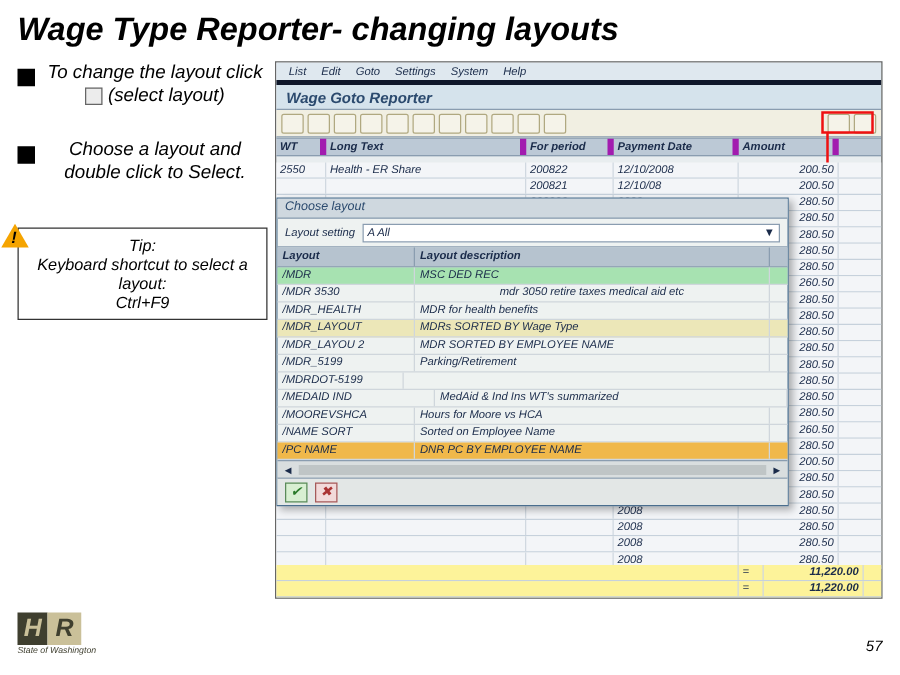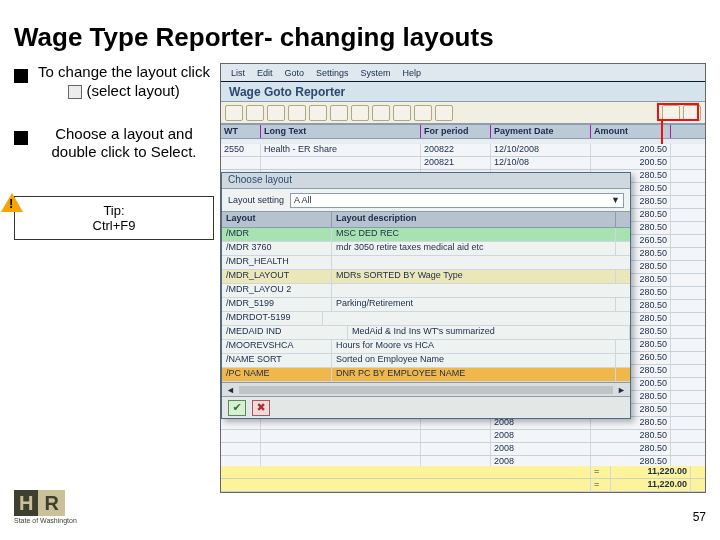--- a/index.html
+++ b/index.html
@@ -1,47 +1,47 @@
 <!DOCTYPE html>
 <html><head>
 <meta charset="utf-8">
 <style>
   * { box-sizing: border-box; margin: 0; padding: 0; }
   html, body { width: 720px; height: 540px; overflow: hidden; font-family: Arial, sans-serif; background: #fff; }
-  .slide { position: relative; width: 720px; height: 540px; padding: 22px 14px; }
+  .slide { position: relative; width: 720px; height: 540px; padding: 8px 14px; font-style: italic; }
   .title { font-size: 26px; font-weight: bold; color: #000; margin-bottom: 10px; }
   .content-row { display: flex; gap: 6px; }
   .left-col { width: 200px; flex-shrink: 0; text-align: center; }
   .bullet { display: flex; align-items: flex-start; font-size: 15px; color: #000; line-height: 1.25; }
   .bullet .glyph { width: 14px; height: 14px; background:#000; margin-right:6px; margin-top:6px; flex-shrink:0;}
   .bullet .txt { flex: 1; }
   .gap { height: 24px; }
   .icon-chip { display:inline-block; width:14px; height:14px; border:1px solid #666; background:#ececec; vertical-align:middle;}
   .tip-box { border:1px solid #333; padding:6px 6px; font-size:13px; margin-top:34px; position:relative; background:#fff;}
   .tip-icon { position:absolute; left:-14px; top:-4px; width:22px; height:22px;}
   .tip-tri { width:0;height:0;border-left:11px solid transparent;border-right:11px solid transparent;border-bottom:19px solid #f5a400;position:absolute;}
   .tip-exc { position:absolute; left:8px; top:3px; font-weight:bold; color:#000; font-size:13px;}
   .logo { position:absolute; left:14px; bottom:16px; display:flex; flex-direction:column; align-items:flex-start; }
   .logo-row { display:flex; align-items:stretch; height:26px; }
   .logo-h { background:#3f3f2f; color:#cac099; font-weight:bold; font-size:20px; padding:0 5px; display:flex; align-items:center;}
   .logo-r { background:#cac099; color:#3f3f2f; font-weight:bold; font-size:20px; padding:0 6px; display:flex; align-items:center;}
   .logo-sub { font-size:7px; color:#3f3f2f; margin-top:1px;}
   .pagenum { position:absolute; right:14px; bottom:16px; font-size:12px;}
   
   .sap { position:relative; width:500px; height:430px; background:#e8edef; border:1px solid #666; font-family: "Segoe UI", Tahoma, sans-serif; font-size:9px; color:#1a2b4a; overflow:hidden;}
-  .sap-menu { height:18px; background:#dfe8ef; border-bottom:1px solid #0f172a; display:flex; align-items:center; padding-left:10px; gap:12px;}
+  .sap-menu { height:18px; background:#dfe8ef; border-bottom:4px solid #0f172a; display:flex; align-items:center; padding-left:10px; gap:12px;}
   .sap-title { height:20px; background:#d5e3ec; border-bottom:1px solid #8a9db0; display:flex; align-items:center; padding-left:8px; font-size:12px; font-weight:bold; color:#2b4a6e;}
   .sap-tb { height:22px; background:#f1efe2; border-bottom:1px solid #8a9db0; display:flex; align-items:center; padding:0 4px; gap:3px; position:relative;}
   .tbtn { width:18px; height:16px; background:#f5f3e9; border:1px solid #b0a880; border-radius:2px;}
   .highlight-red { position:absolute; right:6px; top:1px; width:42px; height:18px; border:2px solid #e11; }
   .arrow-red { position:absolute; right:42px; top:18px; }
   .arrow-red-line { width:2px; height:28px; background:#e11; }
   .arrow-red-head { width:0;height:0;border-left:5px solid transparent;border-right:5px solid transparent;border-top:8px solid #e11; position:absolute; left:-4px; top:26px;}
   .grid-head { height:15px; background:#bcc9d6; border-top:1px solid #8a9db0; border-bottom:1px solid #8a9db0; display:flex;}
-  .gh { border-right:1px solid #a21caf; padding:1px 3px; font-weight:bold; white-space:nowrap; overflow:hidden;}
+  .gh { border-right:5px solid #a21caf; padding:1px 3px; font-weight:bold; white-space:nowrap; overflow:hidden;}
   .grid-row { height:13px; display:flex; border-bottom:1px solid #c6d1dc; background:#f3f5f8;}
   .grid-row .gc { border-right:1px solid #d0d8e0; padding:0 3px; white-space:nowrap; overflow:hidden;}
   .totals-row { background:#fdf39a !important; }
   .dialog { position:absolute; left:0; top:108px; width:410px; background:#eef2f1; border:1px solid #4a6e8e; box-shadow:3px 3px 6px rgba(0,0,0,0.3);}
   .dlg-title { height:16px; background:#cfd8df; border-bottom:1px solid #8a9db0; padding:1px 6px; font-size:10px; color:#2b4a6e;}
   .dlg-row1 { height:22px; display:flex; align-items:center; padding:0 6px; gap:6px;}
   .dlg-label { font-size:9px;}
   .dlg-select { flex:1; height:15px; border:1px solid #8a9db0; background:#fff; padding:0 3px; font-size:9px; display:flex; align-items:center; justify-content:space-between;}
   .dlg-grid { border-top:1px solid #8a9db0; }
   .dlg-head { height:16px; background:#b6c3cf; display:flex; border-bottom:1px solid #8a9db0;}
@@ -81,20 +81,21 @@
         <div class="glyph"></div>
         <div class="txt">Choose a layout and double click to Select.</div>
       </div>
 
       <div class="tip-box">
         <div class="tip-icon">
           <div class="tip-tri"></div>
             <div class="tip-exc">!</div>
         </div>
         <div style="font-weight:normal;"><span>Tip:</span></div>
+        <div>Keyboard shortcut to select a layout:</div>
         <div>Ctrl+F9</div>
       </div>
     </div>
 
     <div class="sap">
       <div class="sap-menu">
         <span>List</span>
         <span>Edit</span>
         <span>Goto</span>
         <span>Settings</span>
@@ -322,32 +323,34 @@
           <div class="dlg-head" id="dhead">
               <div class="dh" style="width: 110px;">Layout</div>
               <div class="dh" style="width: 284px;">Layout description</div>
             </div>
           <div class="dlg-body" id="dbody">
               <div class="drow green">
                 <div class="dc" style="width: 110px;">/MDR</div>
                 <div class="dc" style="width: 284px;">MSC DED REC</div>
               </div>
               <div class="drow ">
-                <div class="dc" style="width: 110px;">/MDR 3760</div>
-                <div class="dc" style="width: 284px;">mdr 3050 retire taxes medical aid etc</div>
+                <div class="dc" style="width: 110px;">/MDR 3530</div>
+                <div class="dc" style="width: 284px; text-align: center;">mdr 3050 retire taxes medical aid etc</div>
               </div>
               <div class="drow ">
                 <div class="dc" style="width: 110px;">/MDR_HEALTH</div>
+                <div class="dc" style="width: 284px;">MDR for health benefits</div>
               </div>
               <div class="drow sel">
                 <div class="dc" style="width: 110px;">/MDR_LAYOUT</div>
                 <div class="dc" style="width: 284px;">MDRs SORTED BY Wage Type</div>
               </div>
               <div class="drow ">
                 <div class="dc" style="width: 110px;">/MDR_LAYOU 2</div>
+                <div class="dc" style="width: 284px;">MDR SORTED BY EMPLOYEE NAME</div>
               </div>
               <div class="drow ">
                 <div class="dc" style="width: 110px;">/MDR_5199</div>
                 <div class="dc" style="width: 284px;">Parking/Retirement</div>
               </div>
               <div class="drow ">
                 <div class="dc" style="width: 101px;">/MDRDOT-5199</div>
                 <div class="dc" style="width: 284px; margin-top: 46px;">CL 51 99 Wage Types</div>
               </div>
               <div class="drow ">

